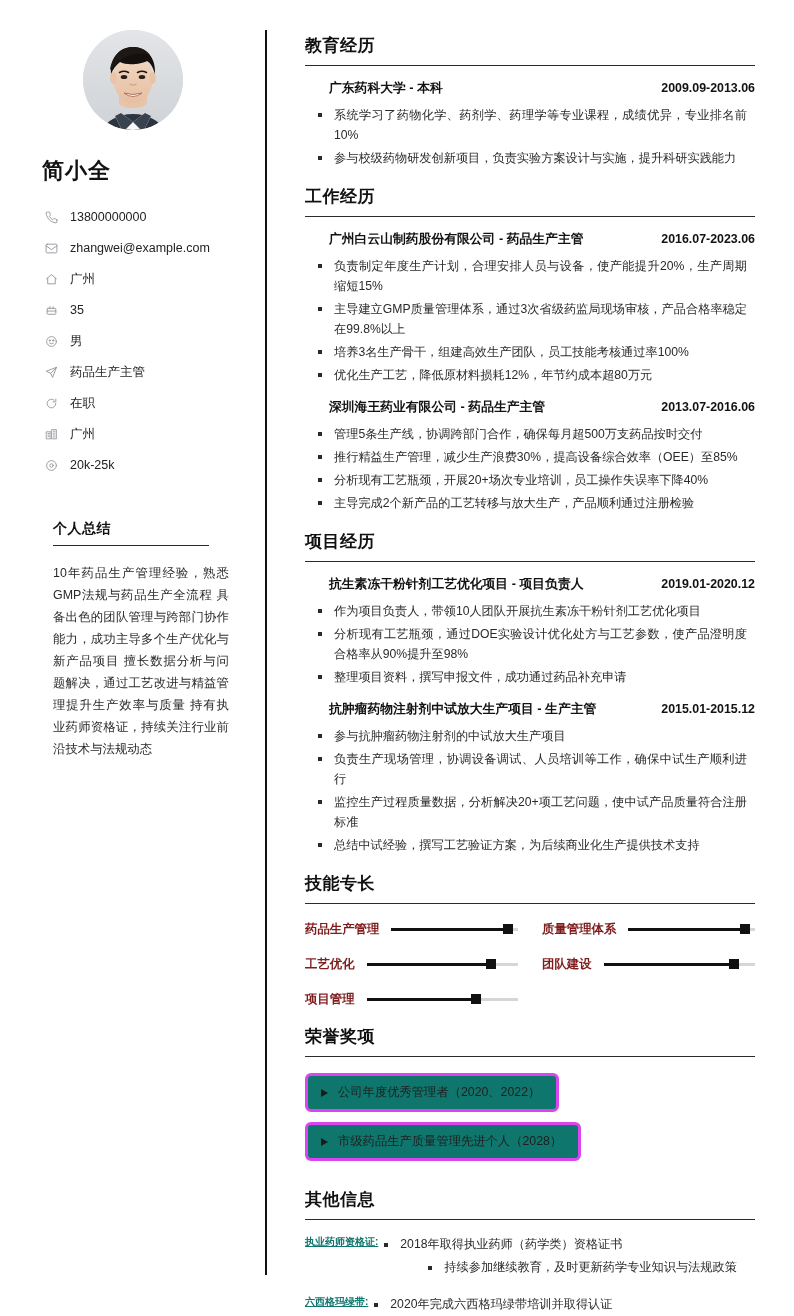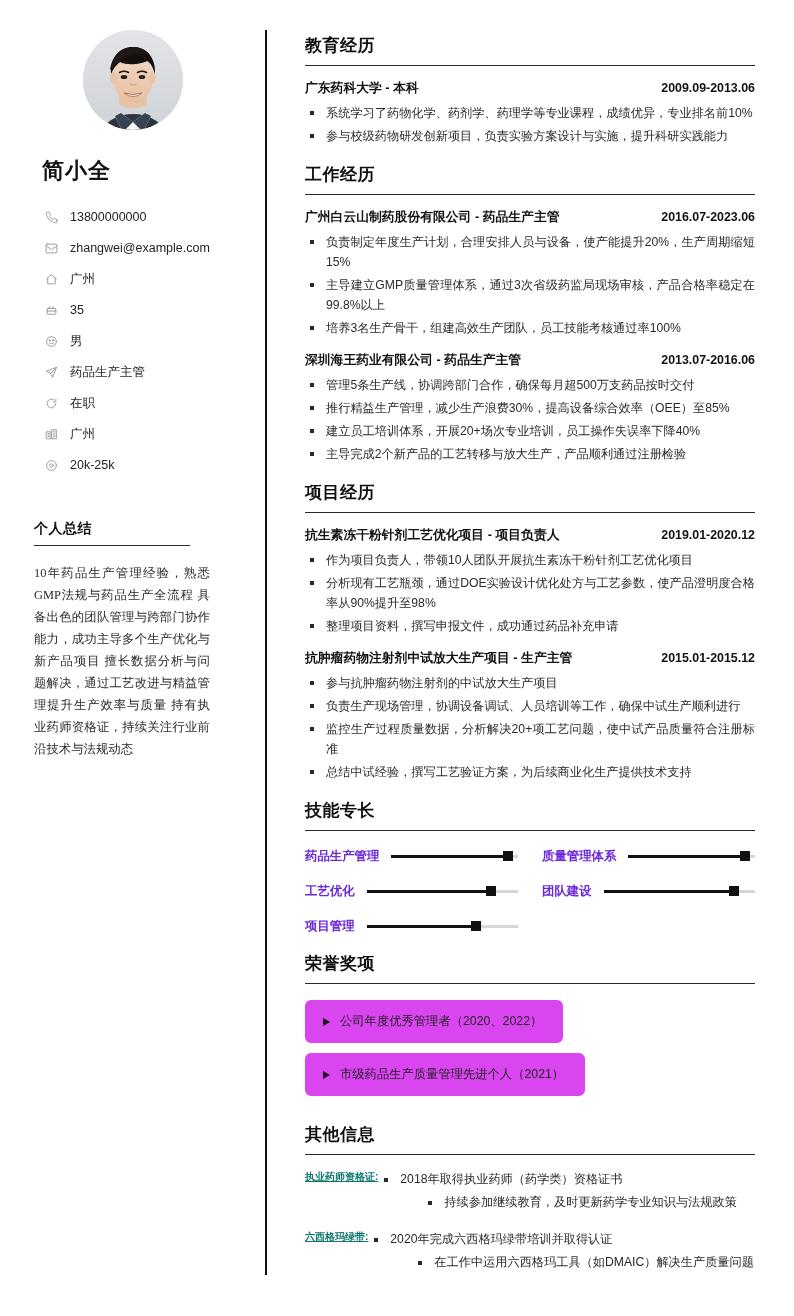--- a/index.html
+++ b/index.html
@@ -63,21 +63,21 @@
     flex: 0 0 19px;
     margin-right: 9px;
     display: flex;
     align-items: center;
     justify-content: center;
     color: #8d9095;
   }
   .contact-item .ic svg { display: block; }
   .contact-txt { white-space: nowrap; }
 
-  .side-sec { margin: 42px 0 0 4px; font-family: Liberation Serif, serif; }
+  .side-sec { margin: 42px 0 0 23px; }
   .side-sec-title {
     font-size: 14px;
     font-weight: 700;
     color: #121212;
     padding-bottom: 7px;
     border-bottom: 1.5px solid #2b2b2b;
     width: 156px;
     letter-spacing: 0.5px;
   }
   .summary {
@@ -102,35 +102,36 @@
     padding-bottom: 8px;
     border-bottom: 1.5px solid #2b2b2b;
     letter-spacing: 0.5px;
   }
   .entry { margin-top: 14px; }
   .entry-head {
     display: flex;
     justify-content: space-between;
     align-items: baseline;
     margin-bottom: 6px;
+    margin-left: 24px;
   }
   .entry-title {
     font-size: 12.8px;
     font-weight: 700;
     color: #121212;
   }
   .entry-date {
     font-size: 12.4px;
     font-weight: 700;
     color: #121212;
     white-space: nowrap;
     margin-left: 12px;
     text-align: right;
   }
-  ul.bullets { list-style: none; margin: 0; }
+  ul.bullets { list-style: none; margin: 8px; }
   ul.bullets li {
     position: relative;
     padding-left: 21px;
     font-size: 12.2px;
     line-height: 20px;
     color: #2a2a2a;
     margin-bottom: 3px;
     text-align: justify;
   }
   ul.bullets li::before {
@@ -152,21 +153,21 @@
     row-gap: 17px;
   }
   .skill {
     display: flex;
     align-items: center;
     height: 18px;
   }
   .skill-name {
     font-size: 12.4px;
     font-weight: 700;
-    color: #6d28d9;
+    color: #7f1d1d;
     white-space: nowrap;
     margin-right: 12px;
   }
   .skill-track {
     position: relative;
     flex: 1;
     height: 3px;
     background: #d6d6d6;
   }
   .skill-fill {
@@ -181,27 +182,27 @@
     height: 10px;
     background: #111111;
     transform: translate(-50%, -50%);
   }
 
   
   .honor-list { margin-top: 16px; }
   .honor-item {
     display: inline-flex;
     align-items: center;
-    border: 5px solid #d946ef;
+    border: 3px solid #d946ef;
     border-radius: 6px;
     padding: 8px 16px 8px 13px;
     margin-bottom: 10px;
     font-size: 12.3px;
     color: #1f1f1f;
-    background: #d946ef;
+    background: #0f766e;
     justify-content: center;
   }
   .honor-row { display: block; }
   .tri {
     width: 0; height: 0;
     border-left: 7px solid #1a1a1a;
     border-top: 4.5px solid transparent;
     border-bottom: 4.5px solid transparent;
     margin-right: 10px;
     flex: 0 0 auto;
@@ -417,32 +418,33 @@
 
       <div class="entry">
         <div class="entry-head">
           <span class="entry-title">广州白云山制药股份有限公司 - 药品生产主管</span>
           <span class="entry-date">2016.07-2023.06</span>
         </div>
         <ul class="bullets">
           <li>负责制定年度生产计划，合理安排人员与设备，使产能提升20%，生产周期缩短15%</li>
           <li>主导建立GMP质量管理体系，通过3次省级药监局现场审核，产品合格率稳定在99.8%以上</li>
           <li>培养3名生产骨干，组建高效生产团队，员工技能考核通过率100%</li>
+          <li>优化生产工艺，降低原材料损耗12%，年节约成本超80万元</li>
         </ul>
       </div>
 
       <div class="entry">
         <div class="entry-head">
           <span class="entry-title">深圳海王药业有限公司 - 药品生产主管</span>
           <span class="entry-date">2013.07-2016.06</span>
         </div>
         <ul class="bullets">
           <li>管理5条生产线，协调跨部门合作，确保每月超500万支药品按时交付</li>
           <li>推行精益生产管理，减少生产浪费30%，提高设备综合效率（OEE）至85%</li>
-          <li>建立员工培训体系，开展20+场次专业培训，员工操作失误率下降40%</li>
+          <li>分析现有工艺瓶颈，开展20+场次专业培训，员工操作失误率下降40%</li>
           <li>主导完成2个新产品的工艺转移与放大生产，产品顺利通过注册检验</li>
         </ul>
       </div>
     </section>
 
     <section class="sec">
       <div class="sec-title">项目经历</div>
 
       <div class="entry">
         <div class="entry-head">
@@ -522,21 +524,21 @@
       <div class="honor-list">
         <div class="honor-row">
           <span class="honor-item">
             <span class="tri"></span>
             <span>公司年度优秀管理者（2020、2022）</span>
           </span>
         </div>
         <div class="honor-row">
           <span class="honor-item">
             <span class="tri"></span>
-            <span>市级药品生产质量管理先进个人（2021）</span>
+            <span>市级药品生产质量管理先进个人（2028）</span>
           </span>
         </div>
       </div>
     </section>
 
     <section class="sec">
       <div class="sec-title">其他信息</div>
 
       <div class="other-block">
         <span class="other-label">执业药师资格证:</span>

